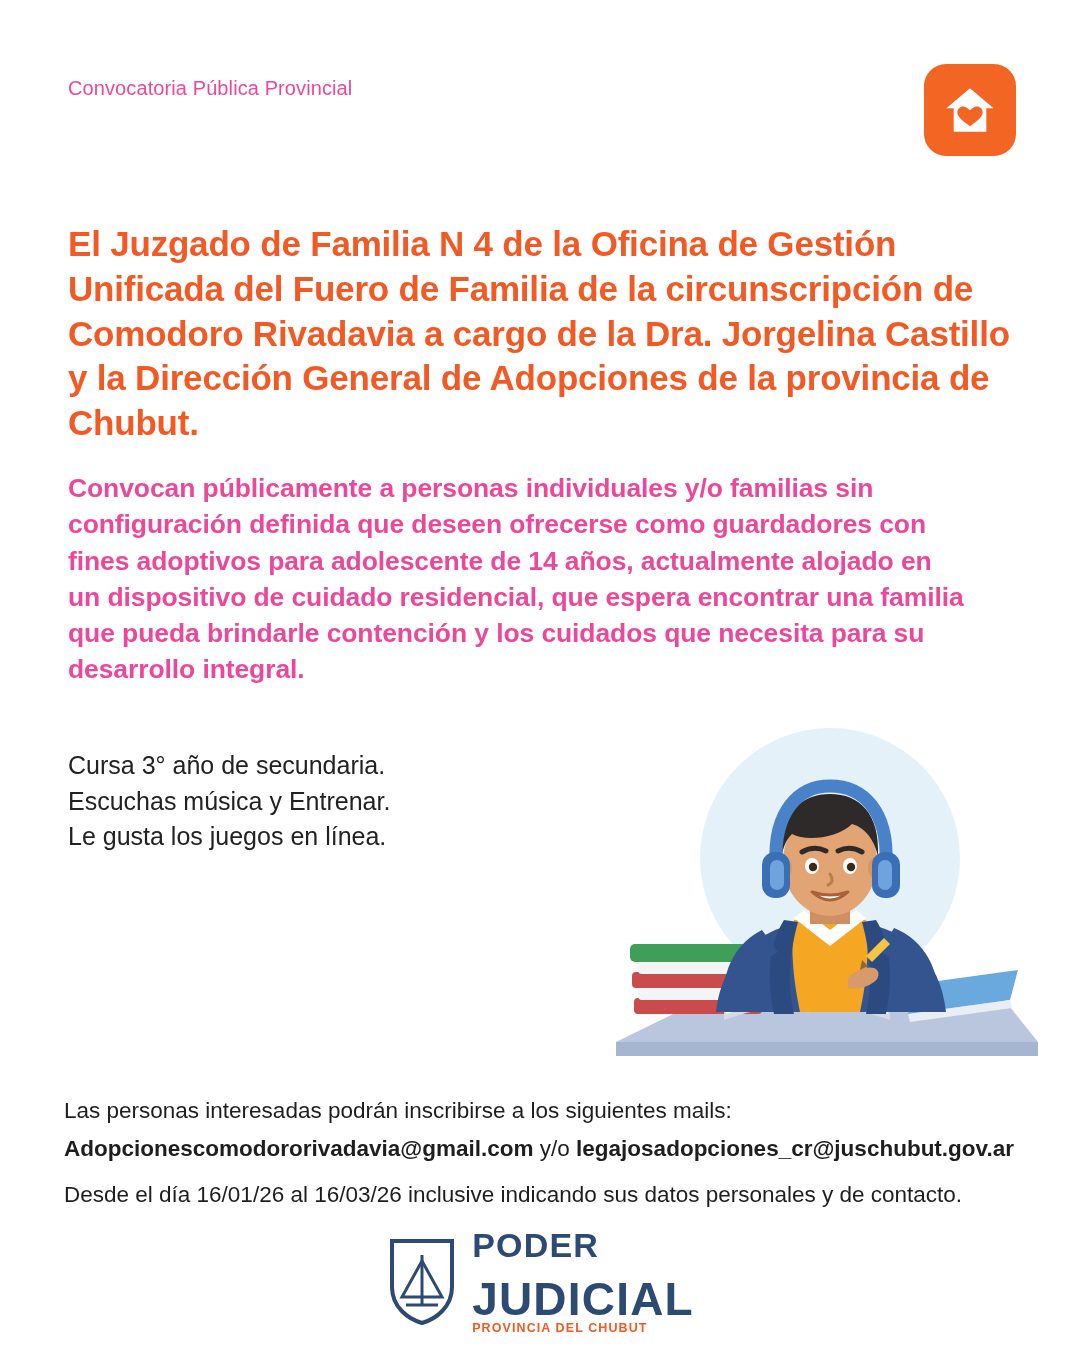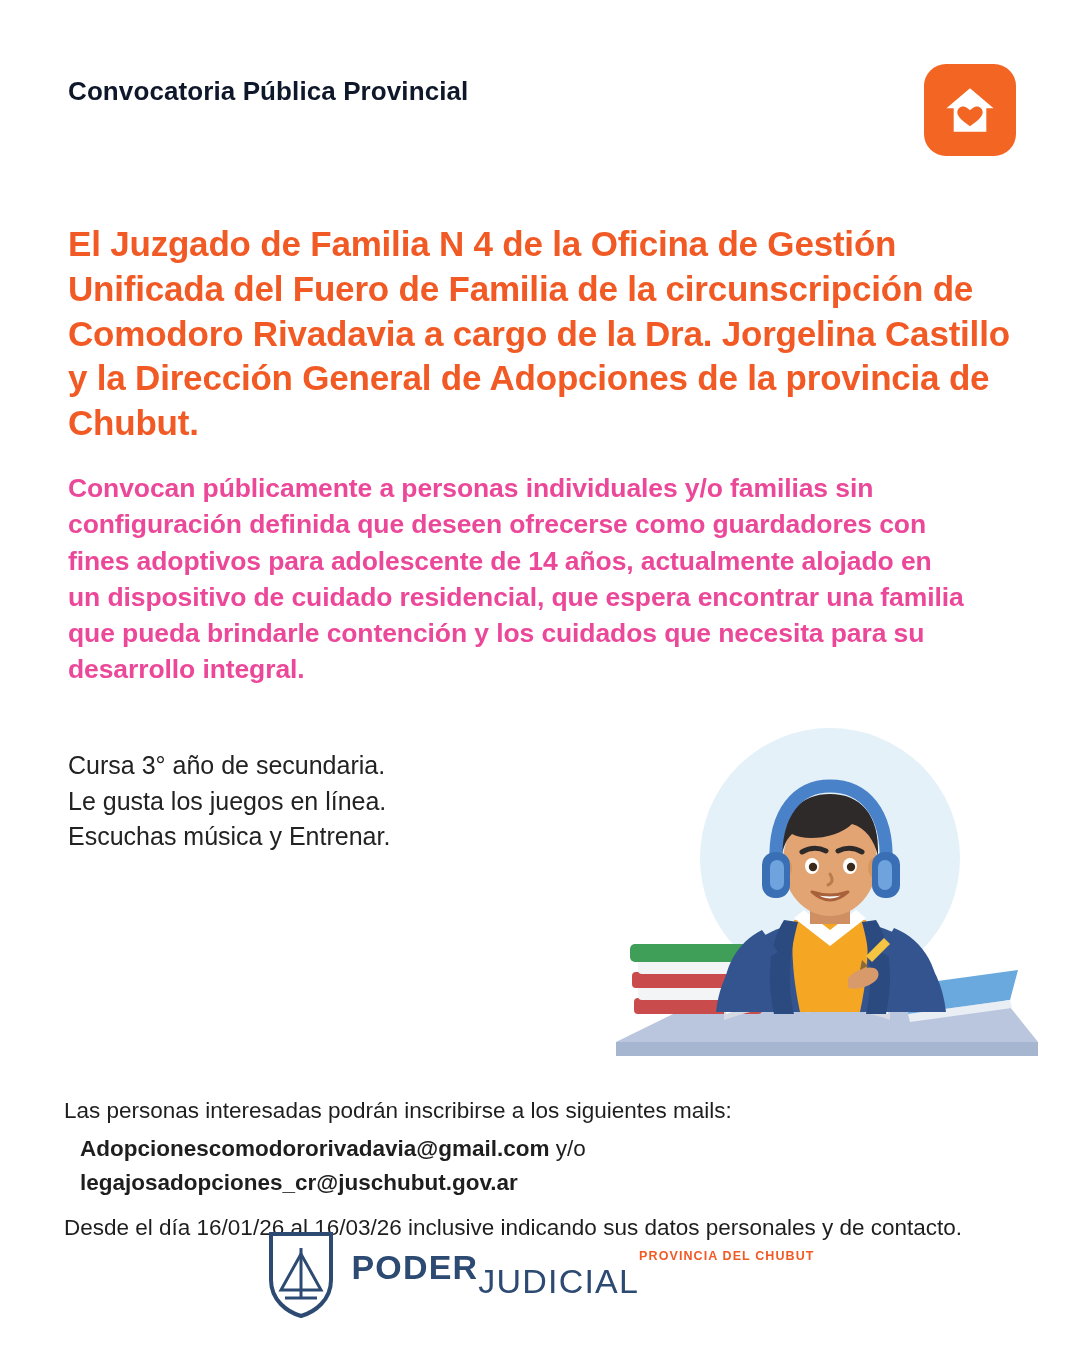--- a/index.html
+++ b/index.html
@@ -24,23 +24,23 @@
     position: absolute;
     top: 64px;
     left: 68px;
     right: 64px;
     height: 96px;
     display: flex;
     align-items: flex-start;
     justify-content: space-between;
   }
   .header-title {
-    font-size: 26px;
-    font-weight: 700;
-    color: #0f172a;
+    font-size: 20px;
+    font-weight: 400;
+    color: #ec4899;
     letter-spacing: 0.1px;
     line-height: 1.2;
     padding-top: 12px;
   }
   .logo-badge {
     width: 92px;
     height: 92px;
     border-radius: 22px;
     background: #f26522;
     display: flex;
@@ -102,51 +102,51 @@
   .contact {
     position: absolute;
     top: 1094px;
     left: 64px;
     width: 960px;
     font-size: 22.5px;
     color: #1e1e1e;
     line-height: 1.5;
   }
   .contact .line1 { font-weight: 400; }
-  .contact .line2 { font-weight: bold; margin-top: 4px; margin-left: 16px; }
+  .contact .line2 { font-weight: bold; margin-top: 4px; }
   .contact .line2 .yo { font-weight: 400; }
   .contact .line3 { font-weight: 400; margin-top: 12px; }
 
   
   .footer {
     position: absolute;
     left: 0;
     right: 0;
     top: 1228px;
     display: flex;
     align-items: center;
     justify-content: center;
     gap: 14px;
   }
   .footer-shield { width: 72px; height: 92px; flex: none; }
   .footer-text {
     display: flex;
-    flex-direction: row;
+    flex-direction: column;
     justify-content: center;
     line-height: 1;
   }
   .footer-text .poder {
     font-size: 34px;
     font-weight: bold;
     color: #2c4a72;
     letter-spacing: 1.2px;
   }
   .footer-text .judicial {
-    font-size: 34px;
-    font-weight: normal;
+    font-size: 46px;
+    font-weight: bold;
     color: #2c4a72;
     letter-spacing: 1.2px;
     margin-top: 14px;
   }
   .footer-text .prov {
     font-size: 12.5px;
     font-weight: bold;
     color: #f15a24;
     letter-spacing: 1.1px;
   }
@@ -165,22 +165,22 @@
       </svg>
     </div>
   </div>
 
   <div class="headline">El Juzgado de Familia N 4 de la Oficina de Gestión Unificada del Fuero de Familia de la circunscripción de Comodoro Rivadavia a cargo de la Dra. Jorgelina Castillo y la Dirección General de Adopciones de la provincia de Chubut.</div>
 
   <div class="body-bold">Convocan públicamente a personas individuales y/o familias sin configuración definida que deseen ofrecerse como guardadores con fines adoptivos para adolescente de 14 años, actualmente alojado en un dispositivo de cuidado residencial, que espera encontrar una familia que pueda brindarle contención y los cuidados que necesita para su desarrollo integral.</div>
 
   <div class="profile">
     <div>Cursa 3° año de secundaria.</div>
+    <div>Escuchas música y Entrenar.</div>
     <div>Le gusta los juegos en línea.</div>
-    <div>Escuchas música y Entrenar.</div>
   </div>
 
   <div class="illustration">
     <svg width="440" height="372" viewBox="0 0 440 372" aria-hidden="true">
 
       <circle cx="232" cy="146" r="130" fill="#e4f1f8"></circle>
 
       <path d="M18 330 L120 280 L400 280 L440 330 Z" fill="#b9c6dd"></path>
       <path d="M18 330 L440 330 L440 344 L18 344 Z" fill="#a7b6d0"></path>
 

